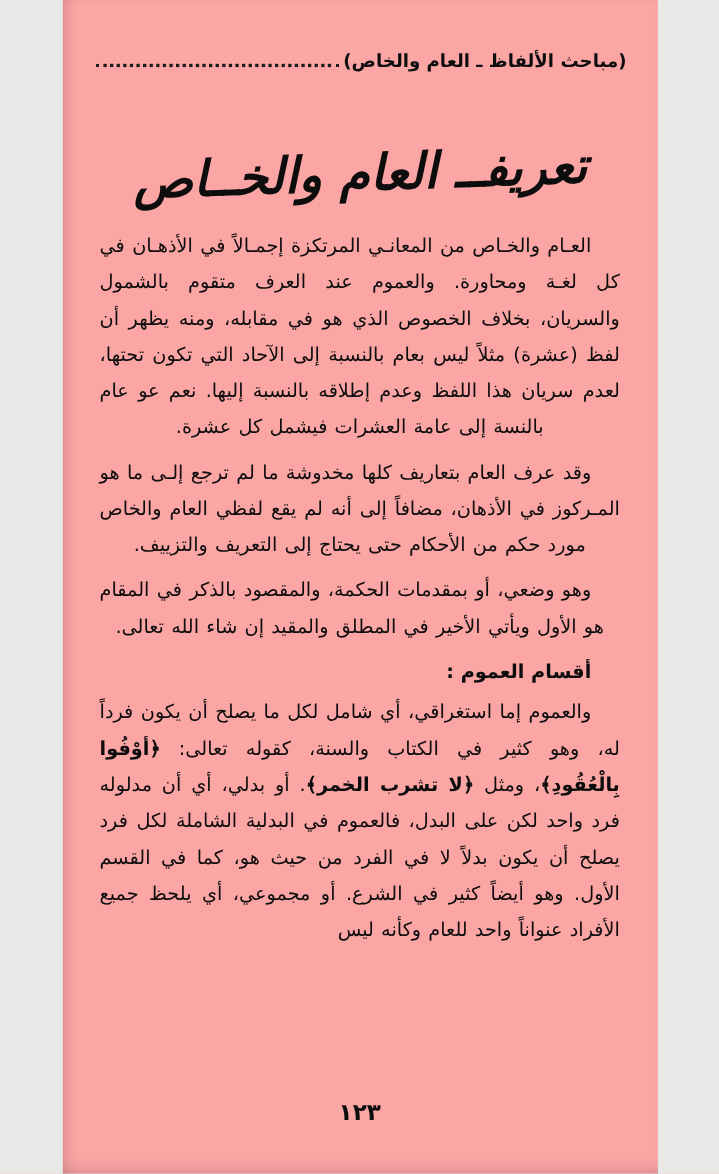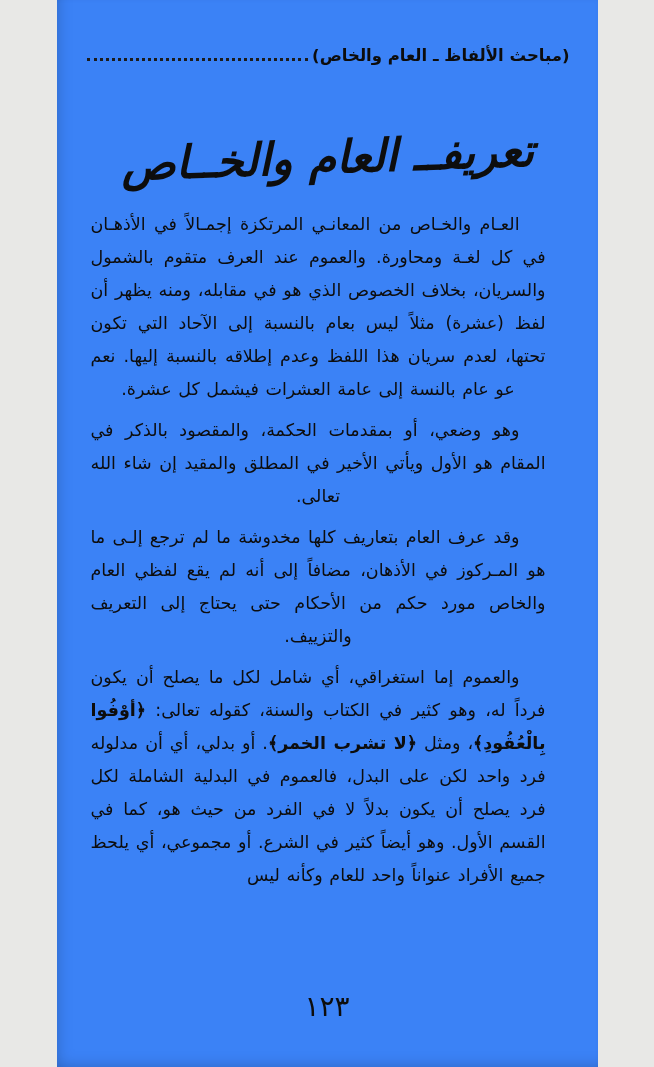--- a/index.html
+++ b/index.html
@@ -1,20 +1,20 @@
 <!DOCTYPE html>
 <html lang="ar" dir="rtl"><head>
 <meta charset="utf-8">
 <style>
   html,body{margin:0;padding:0;background:#e8e8e6;}
   .page{
     position:relative;
     width:541px;height:1067px;
     margin:0 auto;
-    background:#3b82f6;
+    background:#fca5a5;
     font-family:"DejaVu Sans",sans-serif;
     color:#0d0d0d;
     overflow:hidden;
     box-shadow:inset 10px -10px 18px -14px rgba(0,0,0,0.35), inset -4px 4px 10px -10px rgba(0,0,0,0.2);
   }
   
   .header{
     display:flex;direction:rtl;align-items:flex-end;
     margin:46px 28px 0 28px;
   }
@@ -31,21 +31,21 @@
     margin-top:66px;
     text-align:center;
     font-size:45px;
     font-weight:bold;
     font-style:italic;
     transform:rotate(-2deg);
     letter-spacing:0;
   }
   
   .body-text{
-    margin:24px 52px 0 34px;
+    margin:24px 34px 0 34px;
     direction:rtl;
   }
   .body-text p{
     margin:0 0 8px 0;
     font-size:17.5px;
     line-height:33px;
     text-align:justify;
     text-indent:26px;
     word-spacing:1px;
   }
@@ -56,43 +56,44 @@
     font-size:17.5px;
     line-height:33px;
     text-indent:26px;
     font-weight:bold;
   }
   .quran{ font-weight:bold; }
   .page-number{
     position:absolute;
     bottom:44px;left:0;right:0;
     text-align:center;
-    font-size:28px;
-    font-weight:normal;
+    font-size:21px;
+    font-weight:bold;
     direction:rtl;
   }
 </style>
 </head>
 <body>
 
 <div class="page">
 
   <div class="header">
     <span class="header-title">(مباحث الألفاظ ـ العام والخاص)</span>
     <span class="header-dots"></span>
   </div>
 
   <div class="main-title">تعريفــ العام والخــاص</div>
 
   <div class="body-text">
     <p class="center-last">العـام والخـاص من المعانـي المرتكزة إجمـالاً في الأذهـان في كل لغـة ومحاورة. والعموم عند العرف متقوم بالشمول والسريان، بخلاف الخصوص الذي هو في مقابله، ومنه يظهر أن لفظ (عشرة) مثلاً ليس بعام بالنسبة إلى الآحاد التي تكون تحتها، لعدم سريان هذا اللفظ وعدم إطلاقه بالنسبة إليها. نعم عو عام بالنسة إلى عامة العشرات فيشمل كل عشرة.</p>
+    <p class="center-last">وقد عرف العام بتعاريف كلها مخدوشة ما لم ترجع إلـى ما هو المـركوز في الأذهان، مضافاً إلى أنه لم يقع لفظي العام والخاص مورد حكم من الأحكام حتى يحتاج إلى التعريف والتزييف.</p>
     <p class="center-last">وهو وضعي، أو بمقدمات الحكمة، والمقصود بالذكر في المقام هو الأول ويأتي الأخير في المطلق والمقيد إن شاء الله تعالى.</p>
-    <p class="center-last">وقد عرف العام بتعاريف كلها مخدوشة ما لم ترجع إلـى ما هو المـركوز في الأذهان، مضافاً إلى أنه لم يقع لفظي العام والخاص مورد حكم من الأحكام حتى يحتاج إلى التعريف والتزييف.</p>
   </div>
 
+  <div class="section-heading">أقسام العموم :</div>
 
   <div class="body-text" style="margin-top:0">
     <p>
       <span>والعموم إما استغراقي، أي شامل لكل ما يصلح أن يكون فرداً له، وهو كثير في الكتاب والسنة، كقوله تعالى: </span><span class="quran">﴿أوْفُوا بِالْعُقُودِ﴾</span><span>، ومثل </span><span class="quran">﴿لا تشرب الخمر﴾</span><span>. أو بدلي، أي أن مدلوله فرد واحد لكن على البدل، فالعموم في البدلية الشاملة لكل فرد يصلح أن يكون بدلاً لا في الفرد من حيث هو، كما في القسم الأول. وهو أيضاً كثير في الشرع. أو مجموعي، أي يلحظ جميع الأفراد عنواناً واحد للعام وكأنه ليس</span>
     </p>
   </div>
 
   <div class="page-number">١٢٣</div>
 
 </div>

